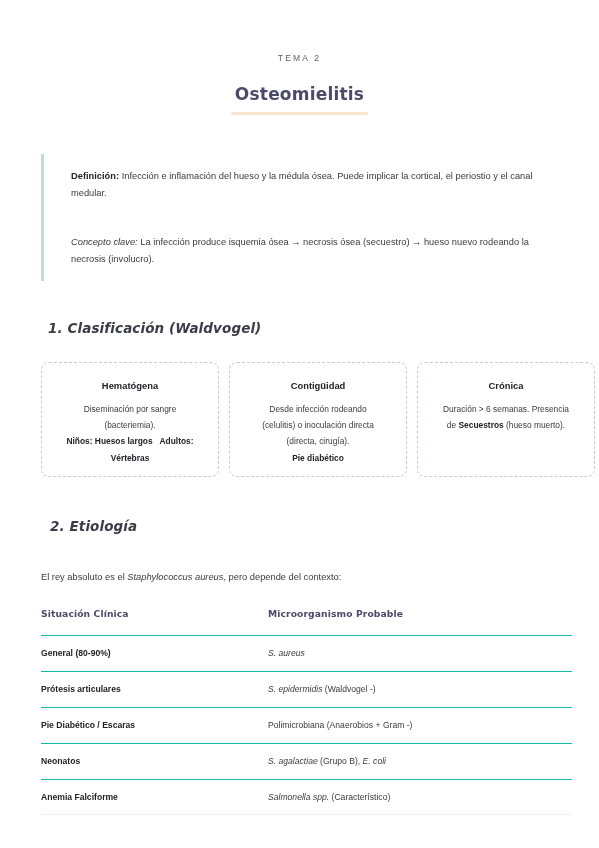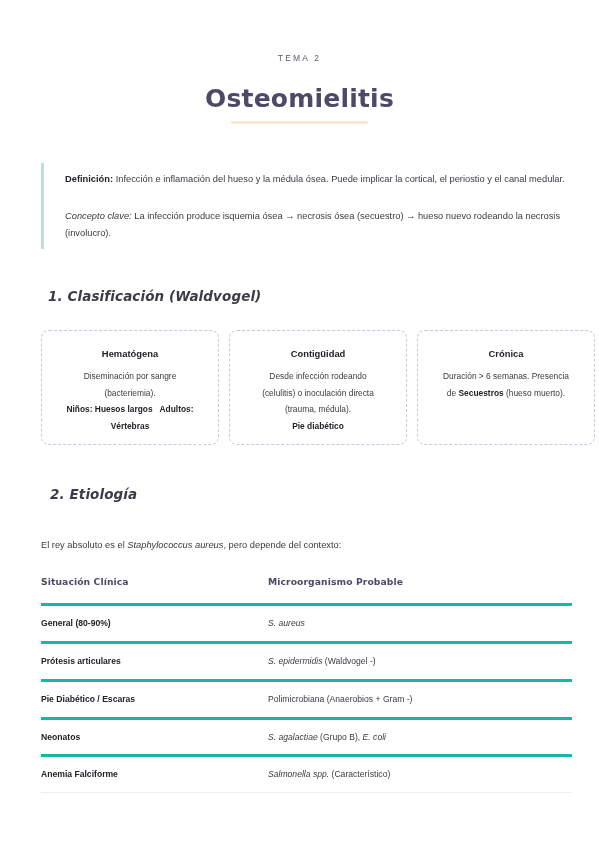--- a/index.html
+++ b/index.html
@@ -34,21 +34,21 @@
     margin-top: 53px;
   }
 
   .title-wrap {
     text-align: center;
     margin-top: 22px;
   }
   .doc-title {
     display: inline-block;
     font-family: "DejaVu Sans", sans-serif;
-    font-size: 25px;
+    font-size: 17px;
     font-weight: 700;
     color: #4b4b69;
     letter-spacing: 0.2px;
     line-height: 1.1;
   }
   .title-rule {
     width: 137px;
     height: 3px;
     background: #fbe6d2;
     margin: 8px auto 0 auto;
@@ -57,21 +57,21 @@
 
   
   .callout {
     margin: 39px 28px 0 41px;
     border-left: 3px solid #bfdfd2;
     padding: 4px 0 4px 17px;
     font-size: 9.3px;
     line-height: 1.78;
     color: #3a3a42;
   }
-  .callout p { margin: 4px; }
+  .callout p { margin: 10px; }
   .callout .gap { height: 13px; }
   .callout b { font-weight: 700; color: #232329; }
   .callout i { font-style: italic; }
 
   
   .sec-h {
     font-family: "DejaVu Sans", sans-serif;
     font-size: 13.5px;
     font-weight: 700;
     color: #3c3c48;
@@ -133,21 +133,21 @@
     font-weight: 700;
     color: #4b4b69;
     padding: 0 0 16px 0;
     letter-spacing: 0.1px;
     margin-left: 48px;
   }
   table.etio td {
     font-size: 8.6px;
     color: #3a3a42;
     padding: 11px 0 11px 0;
-    border-top: 3px solid #14b8a6;
+    border-top: 1px solid #14b8a6;
     vertical-align: middle;
     line-height: 1.5;
   }
   table.etio tbody tr:last-child td { border-bottom: 1px solid #eceef1; }
   table.etio td.c1 { font-weight: 700; color: #222228; width: 227px; }
   table.etio td.c2 i { font-style: italic; }
   table.etio th.h1 { width: 227px; }
 </style>
 </head>
 <body>
@@ -180,21 +180,21 @@
       <span>Diseminación por sangre</span><br>
       <span>(bacteriemia).</span><br>
       <b>Niños: Huesos largos</b>&nbsp;&nbsp;&nbsp;<b>Adultos:</b><br>
       <b>Vértebras</b>
     </div>
 
     <div class="card">
       <span class="card-title">Contigüidad</span>
       <span>Desde infección rodeando</span><br>
       <span>(celulitis) o inoculación directa</span><br>
-      <span>(trauma, médula).</span><br>
+      <span>(directa, cirugía).</span><br>
       <b>Pie diabético</b>
     </div>
 
     <div class="card">
       <span class="card-title">Crónica</span>
       <span>Duración &gt; 6 semanas. Presencia</span><br>
       <span>de </span><b>Secuestros</b><span> (hueso muerto).</span>
     </div>
 
   </div>

